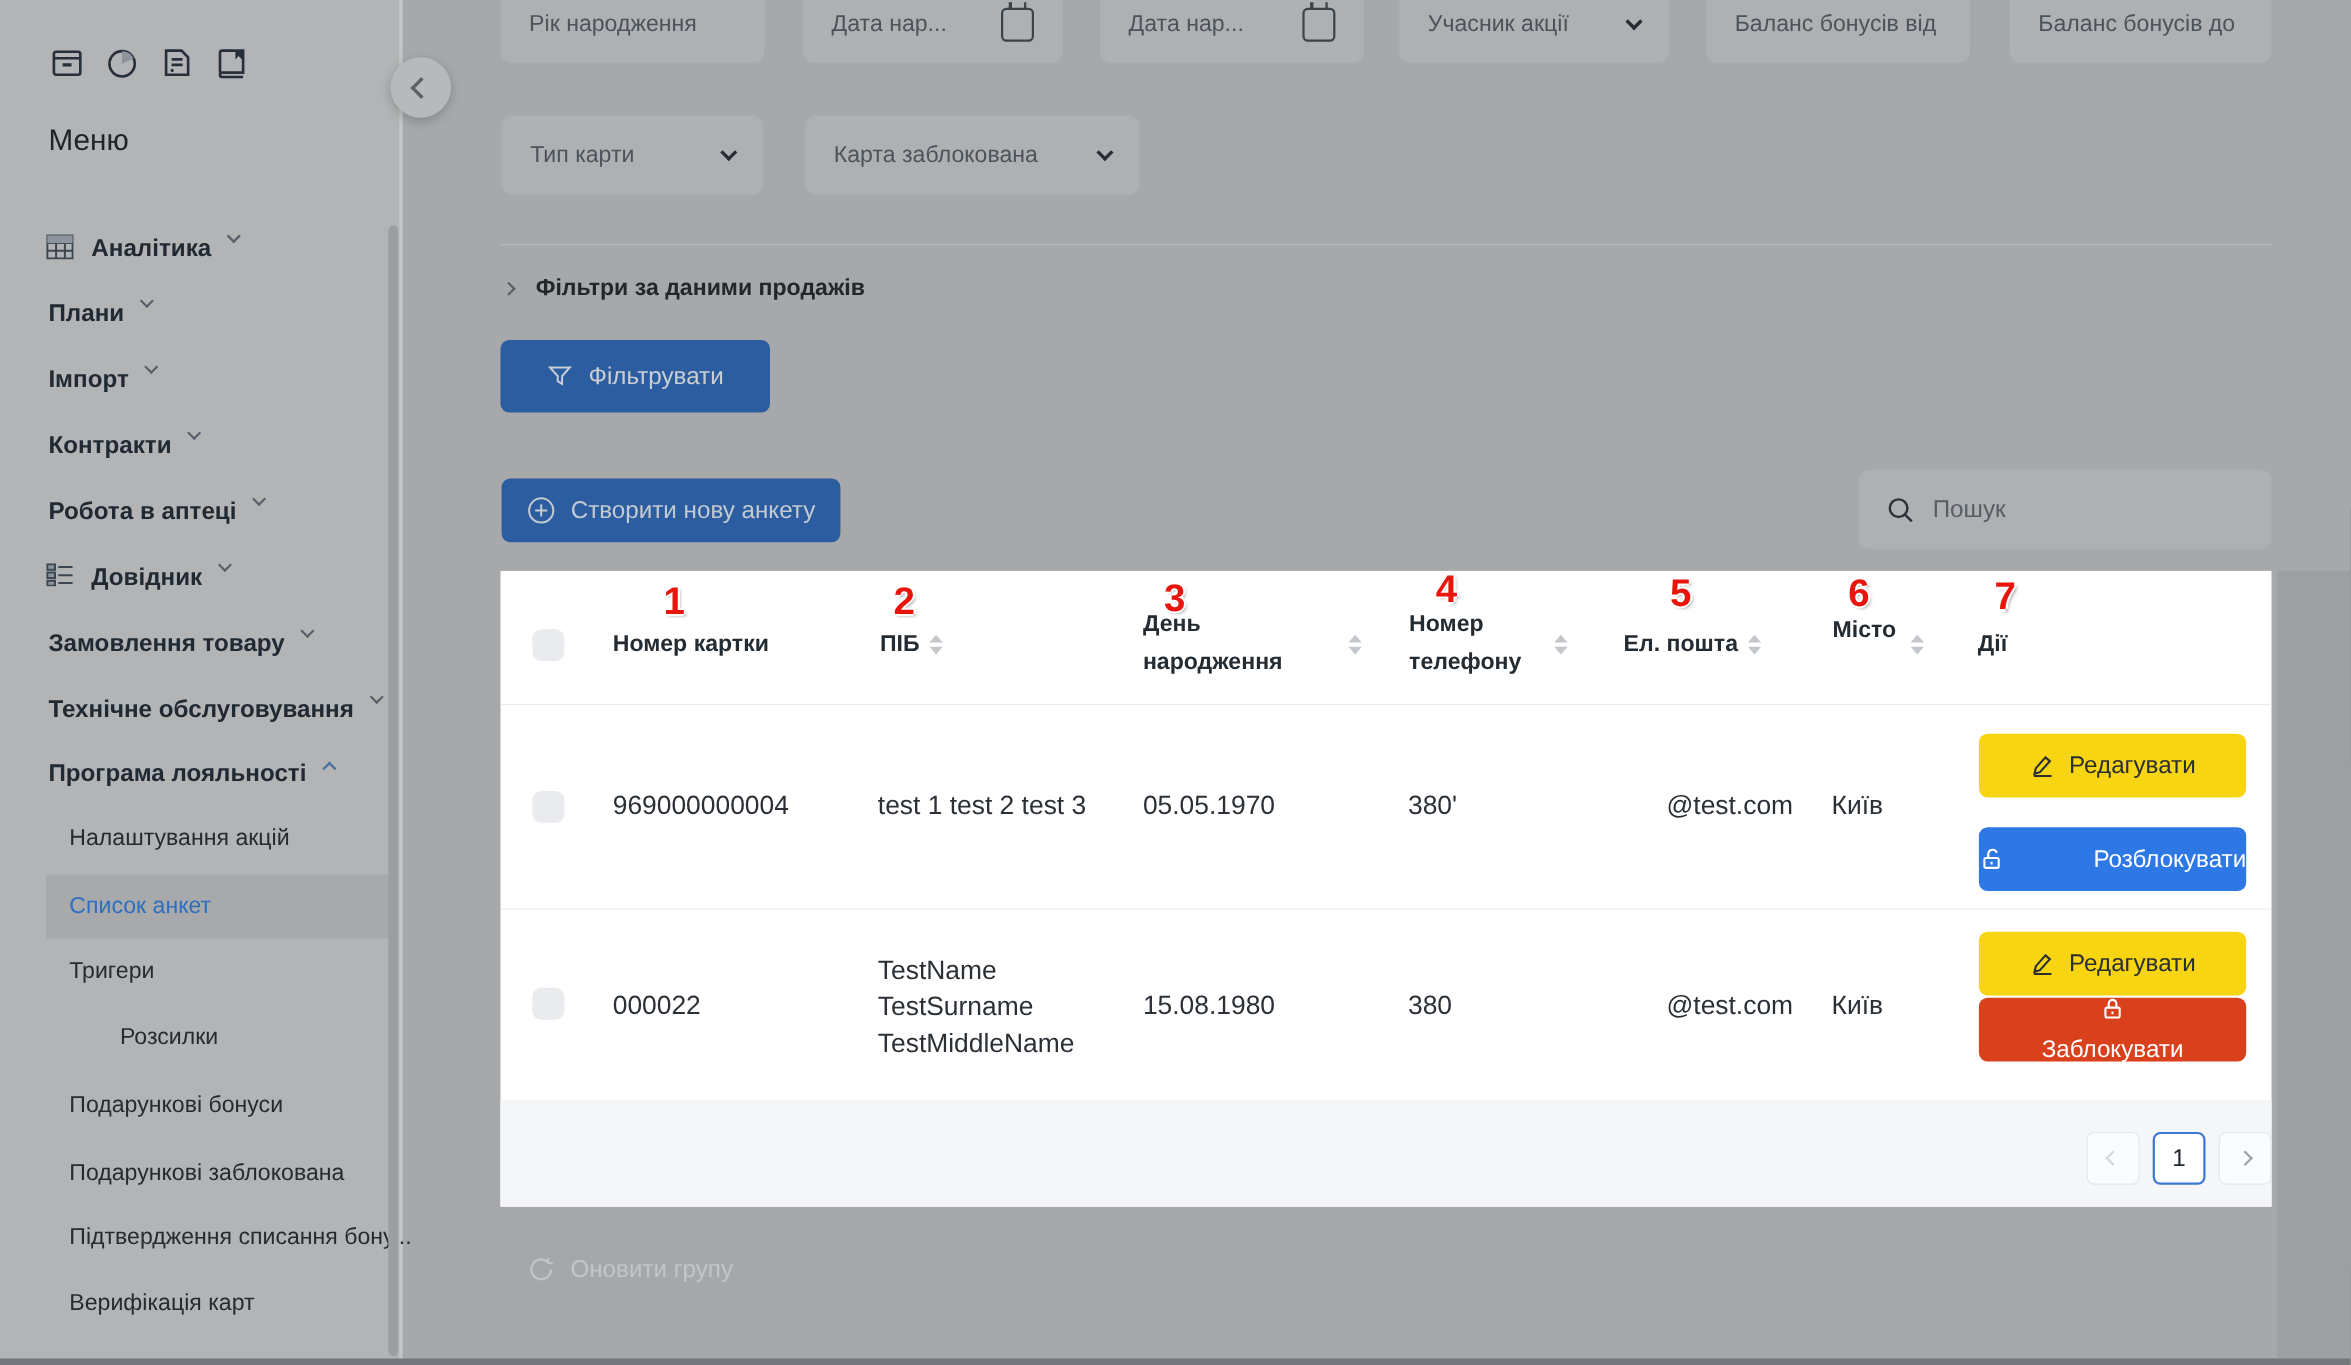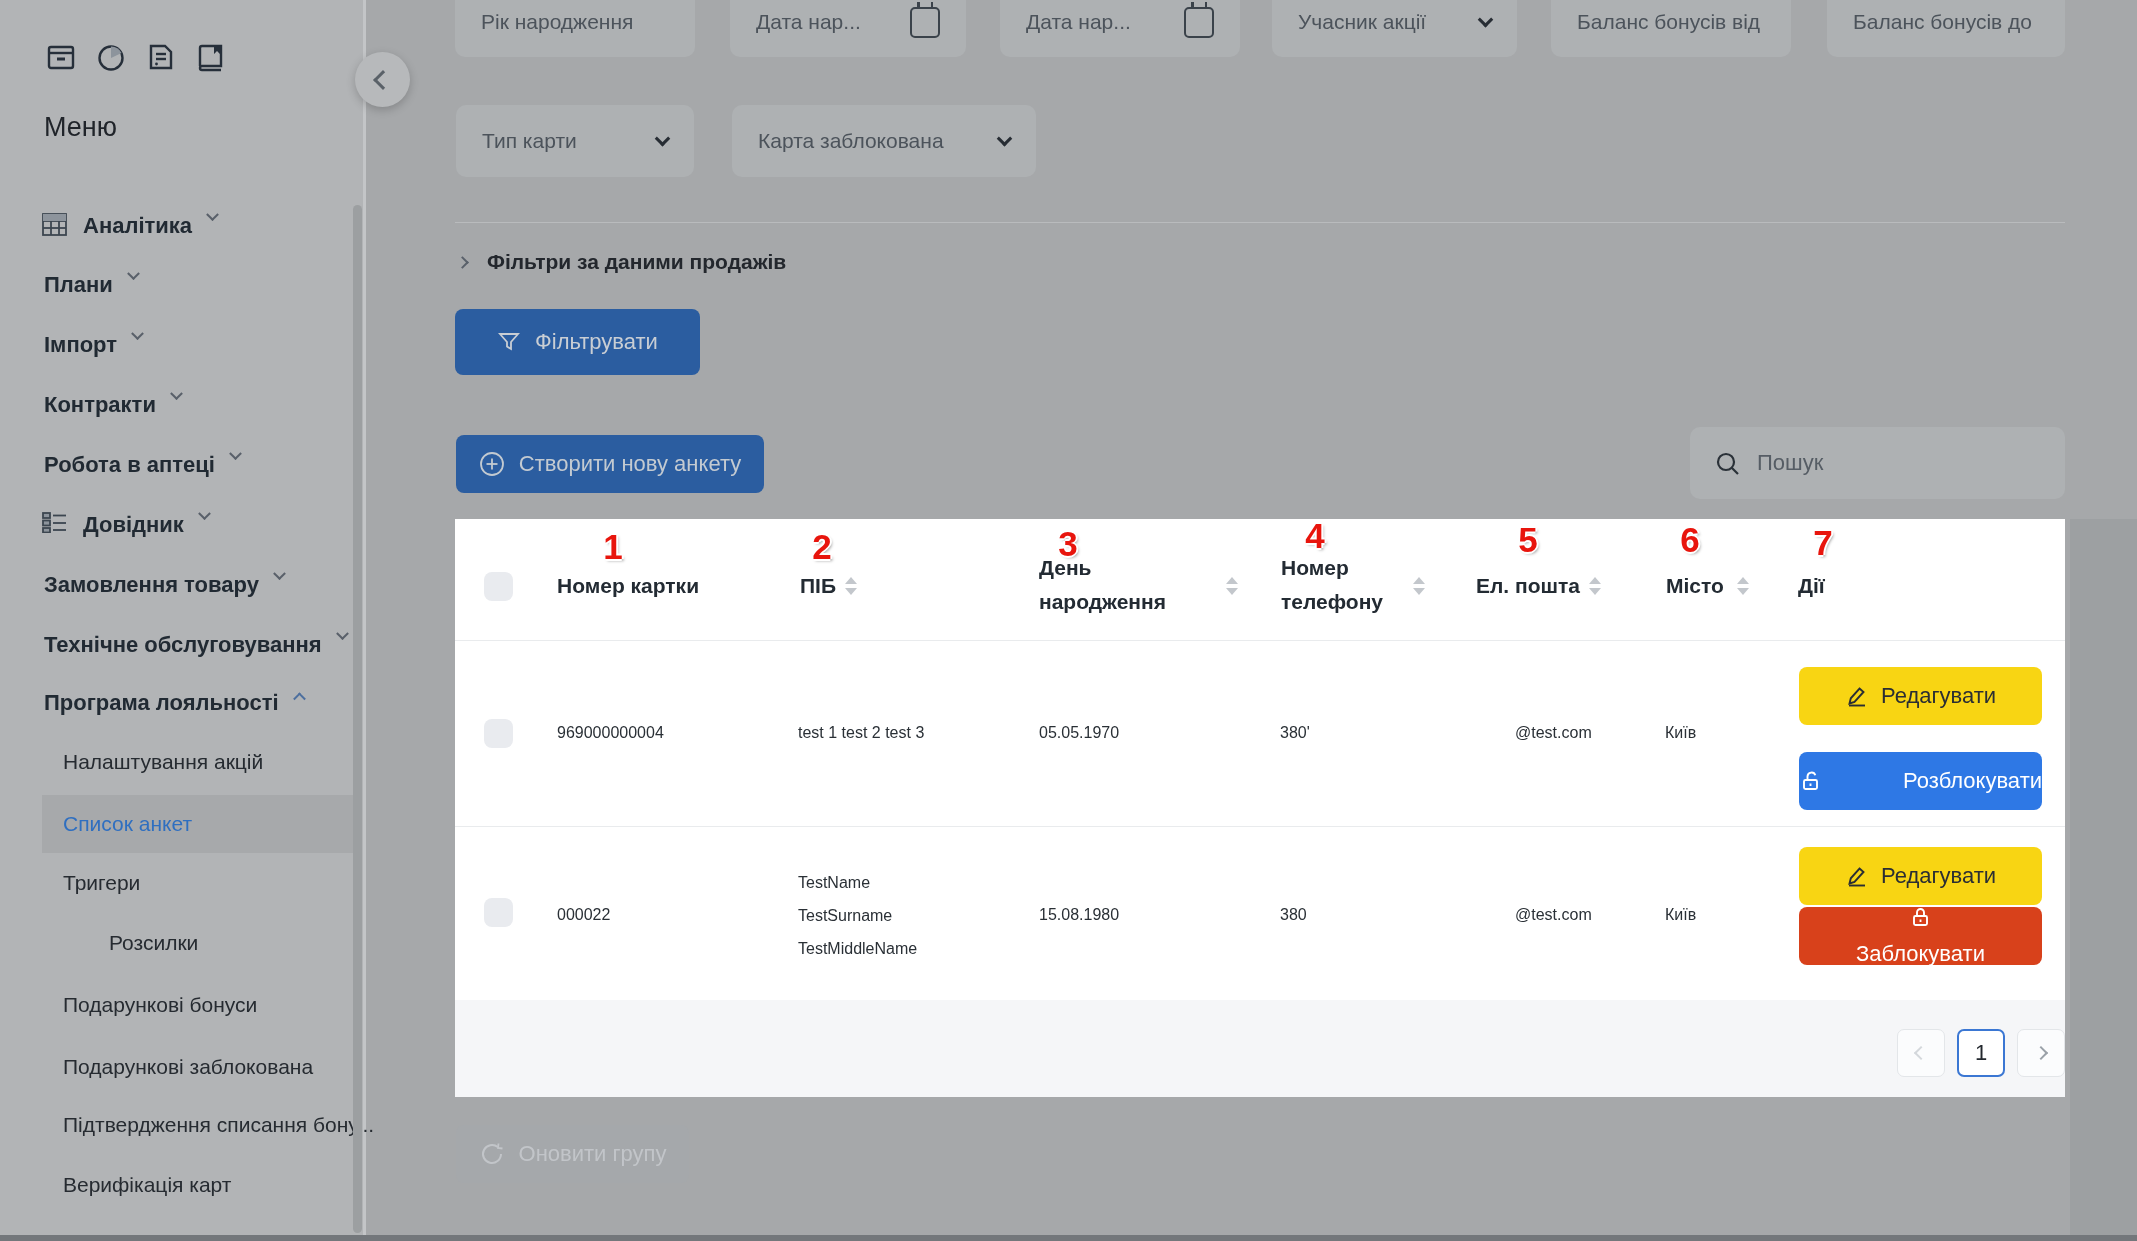--- a/index.html
+++ b/index.html
@@ -43,21 +43,21 @@
                 border-radius:10px; display:flex; align-items:center; gap:16px; padding:0 24px; }
   .search-box input { background:transparent; border:none; outline:none; font-size:22px; color:#3c434b;
                       font-family:"Liberation Sans",sans-serif; width:260px; }
   .search-box input::placeholder { color:#565d65; opacity:1; }
   
   .table { position:absolute; left:455px; top:519px; width:1610px; height:578px; background:#ffffff; }
   .hline { position:absolute; left:0; width:1610px; height:1px; background:#e9ebed; }
   .th { position:absolute; font-size:21px; font-weight:700; color:#232b33; white-space:nowrap; }
   .th.mid, .td.mid { transform:translateY(-50%); }
   .th.twolines { line-height:34px; }
-  .td { position:absolute; font-size:16px; color:#2a3036; white-space:nowrap; }
+  .td { position:absolute; font-size:24px; color:#2a3036; white-space:nowrap; }
   .cb { position:absolute; width:29px; height:29px; background:#e9ebef; border-radius:8px; cursor:pointer; }
   .sorter { position:absolute; transform:translateY(-50%); display:flex; flex-direction:column; gap:4px; cursor:pointer; }
   .sorter i { display:block; width:0; height:0; border-left:6px solid transparent; border-right:6px solid transparent; }
   .sorter .t-up { border-bottom:7px solid #c3c7cc; }
   .sorter .t-dn { border-top:7px solid #c3c7cc; }
   .ann { position:absolute; transform:translateX(-50%); font-size:35px; font-weight:700; color:#e8150d;
          text-shadow:-2px 0 0 #fff, 2px 0 0 #fff, 0 -2px 0 #fff, 0 2px 0 #fff, 2px 2px 3px rgba(0,0,0,.35); }
   .btn-act { position:absolute; left:1344px; width:243px; height:58px; border-radius:8px; border:none;
              display:flex; align-items:center; justify-content:center; gap:12px; font-size:22px;
              font-family:"Liberation Sans",sans-serif; cursor:pointer; }
@@ -285,21 +285,21 @@
     </div>
     <span class="sorter" style="left:958px; top:67px;">
         <i class="t-up"></i>
         <i class="t-dn"></i>
       </span>
     <span class="th mid" style="left:1021px; top:67px;">Ел. пошта</span>
     <span class="sorter" style="left:1134px; top:67px;">
         <i class="t-up"></i>
         <i class="t-dn"></i>
       </span>
-    <span class="th mid" style="left:1211px; top:67px;">Місто</span>
+    <span class="th mid" style="left:1211px; top:54px;">Місто</span>
     <span class="sorter" style="left:1282px; top:67px;">
         <i class="t-up"></i>
         <i class="t-dn"></i>
       </span>
     <span class="th mid" style="left:1343px; top:67px;">Дії</span>
     <div class="hline" style="top:121px;"></div>
 
     <div>
       <span class="cb" style="left:29px; top:200px;"></span>
       <span class="td mid" style="left:102px; top:214px;">969000000004</span>

